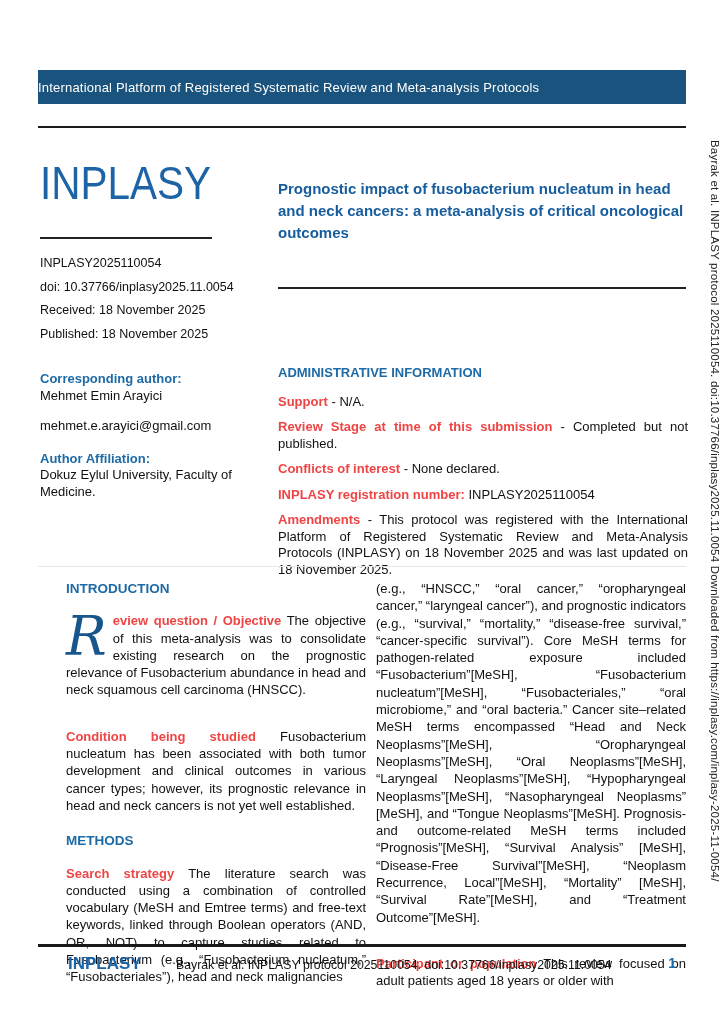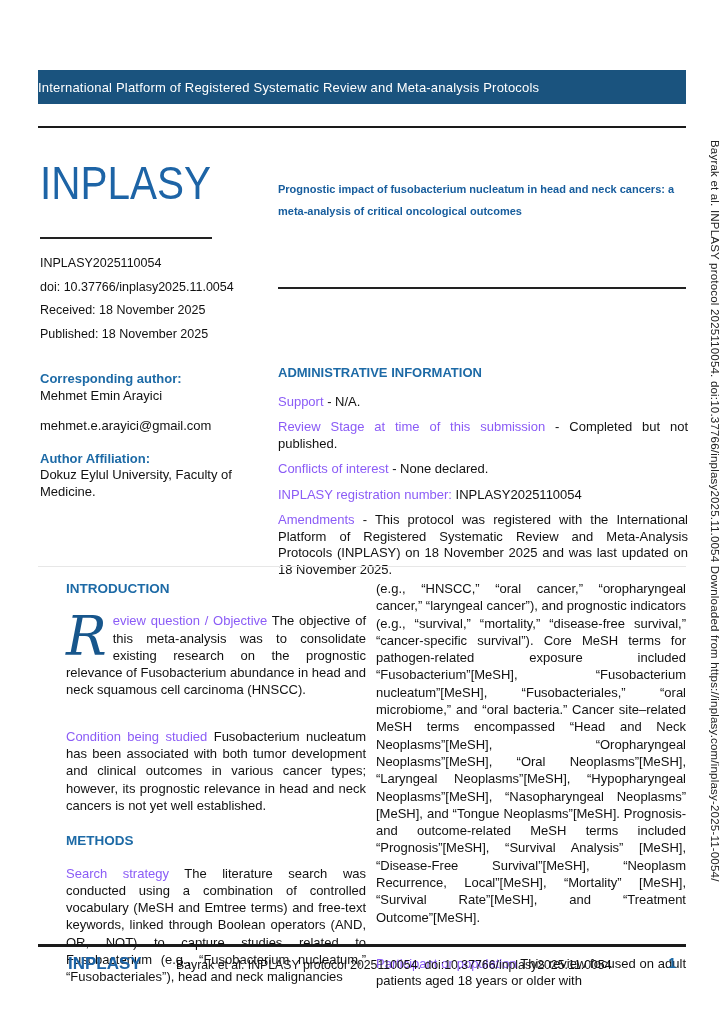--- a/index.html
+++ b/index.html
@@ -14,34 +14,34 @@
   }
   .top-rule { position:absolute; left:38px; top:126px; width:648px; height:2px; background:#1a1a1a; }
   .logo {
     position:absolute; left:40px; top:156px; font-size:46px; color:#1d64a6;
     transform:scaleX(0.88); transform-origin:left top; white-space:nowrap;
   }
   .logo-rule { position:absolute; left:40px; top:237px; width:172px; height:2px; background:#222; }
   .meta { position:absolute; left:40px; top:252px; font-size:12.5px; line-height:23.5px; color:#111; }
   .title {
     position:absolute; left:278px; top:178px; width:410px;
-    font-size:11px; font-weight:bold; color:#175d9d; line-height:22px;
+    font-size:15px; font-weight:bold; color:#175d9d; line-height:22px;
   }
   .title-rule { position:absolute; left:278px; top:287px; width:408px; height:2px; background:#222; }
   .authors { position:absolute; left:278px; top:306px; width:408px; font-size:12.5px; color:#111; }
 
   .corr { position:absolute; left:40px; top:371px; width:220px; font-size:13px; line-height:16.5px; }
   .corr .lbl { color:#1d6aa6; font-weight:bold; }
   .corr .email { margin-top:14px; }
   .corr .aff-label { margin-top:16px; }
 
   .admin { position:absolute; left:278px; top:365px; width:410px; font-size:13px; line-height:16.5px; }
   .admin h2 { margin:0 0 12px 0; font-size:13px; color:#1d6aa6; }
   .admin p { margin:0 0 9px 0; text-align:justify; }
-  .lbl { color:#8b5cf6; font-weight:normal; }
+  .lbl { color:#ef4444; font-weight:bold; }
 
   .mid-rule { position:absolute; left:38px; top:566px; width:648px; height:1px; background:#e7e7e7; }
 
   .col { position:absolute; top:580px; font-size:13px; line-height:17.3px; text-align:justify; color:#111; }
   .col-left  { left:66px;  width:300px; }
   .col-right { left:376px; width:310px; }
   .col h2 { margin:0 0 15px 0; font-size:13.5px; color:#1d6aa6; }
   .col h2.methods { margin-top:18px; }
   .col p { margin:0; }
   .col p.spaced { margin-top:29px; }

